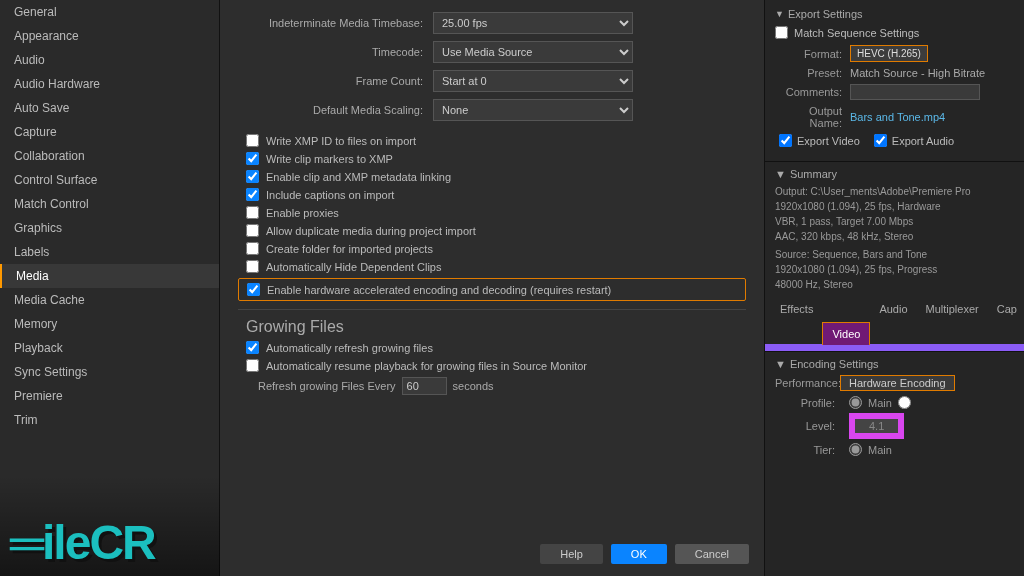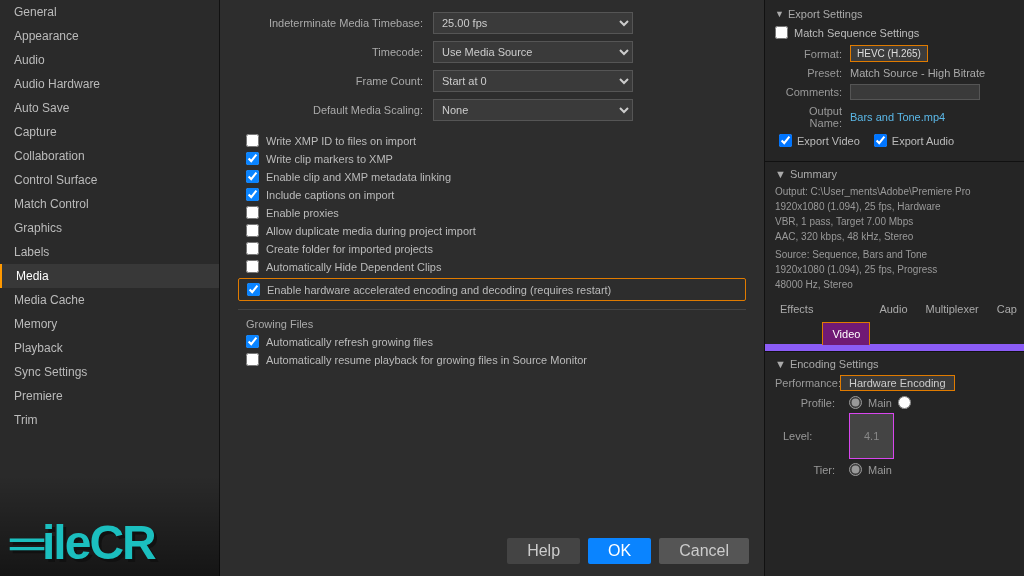--- a/index.html
+++ b/index.html
@@ -83,21 +83,21 @@
     .checkbox-row label {
       font-size: 11px;
       color: #bbb;
     }
     .section-divider {
       margin: 8px 0;
       border: none;
       border-top: 1px solid #444;
     }
     .growing-files-header {
-      font-size: 11px;
+      font-size: 16px;
       color: #aaa;
       padding-left: 8px;
       margin-bottom: 5px;
       margin-top: 8px;
     }
     .highlighted-checkbox-row {
       display: flex;
       align-items: center;
       margin-bottom: 5px;
       padding: 4px 8px;
@@ -292,36 +292,36 @@
       display: flex;
       align-items: center;
       margin-bottom: 4px;
       padding-left: 8px;
       font-size: 11px;
       color: #999;
       gap: 6px;
     }
     .level-value {
       background: #444;
-      border: 1px solid #d946ef;
+      border: 6px solid #d946ef;
       color: #888;
-      padding: 16px 14px;
+      padding: 1px 14px;
       font-size: 11px;
     }
     
     .bottom-bar {
       position: absolute;
       bottom: 12px;
       right: 275px;
       display: flex;
       gap: 8px;
     }
     .btn {
       padding: 4px 20px;
-      font-size: 16px;
+      font-size: 11px;
       border: none;
       cursor: pointer;
       border-radius: 2px;
     }
     .btn-ok {
       background: #0a84ff;
       color: #fff;
     }
     .btn-cancel {
       background: #555;
@@ -469,20 +469,25 @@
         <div class="checkbox-row">
     <input type="checkbox" id="gcb-0" checked="" style="">
     <label for="gcb-0">Automatically refresh growing files</label>
   </div>
         <div class="checkbox-row">
     <input type="checkbox" id="gcb-1" style="">
     <label for="gcb-1">Automatically resume playback for growing files in Source Monitor</label>
   </div>
       </div>
 
+    <div class="refresh-row">
+      <label>Refresh growing Files Every</label>
+      <input type="text" value="60" style="">
+      <span>seconds</span>
+    </div>
 
     <div style="height: 40px;"></div>
   </div>
 
   <div class="right-panel">
     <div class="export-section">
       <div class="export-section-title">
         <span class="arrow">▼</span>
         <span>Export Settings</span>
       </div>
@@ -553,21 +558,21 @@
         <span class="encoding-label">Performance:</span>
         <span class="encoding-value-highlighted">Hardware Encoding</span>
       </div>
       <div class="radio-row">
         <span style="width:60px;text-align:right;padding-right:8px;color:#999;">Profile:</span>
         <input type="radio" checked="" style="">
         <span>Main</span>
         <input type="radio" style="">
       </div>
       <div class="level-row">
-        <span style="width:60px;text-align:left;padding-right:8px;color:#999;">Level:</span>
+        <span style="width:60px;text-align:right;padding-right:8px;color:#999;">Level:</span>
         <span class="level-value">4.1</span>
       </div>
       <div class="radio-row">
         <span style="width:60px;text-align:right;padding-right:8px;color:#999;">Tier:</span>
         <input type="radio" checked="" style="">
         <span>Main</span>
       </div>
     </div>
   </div>
 

